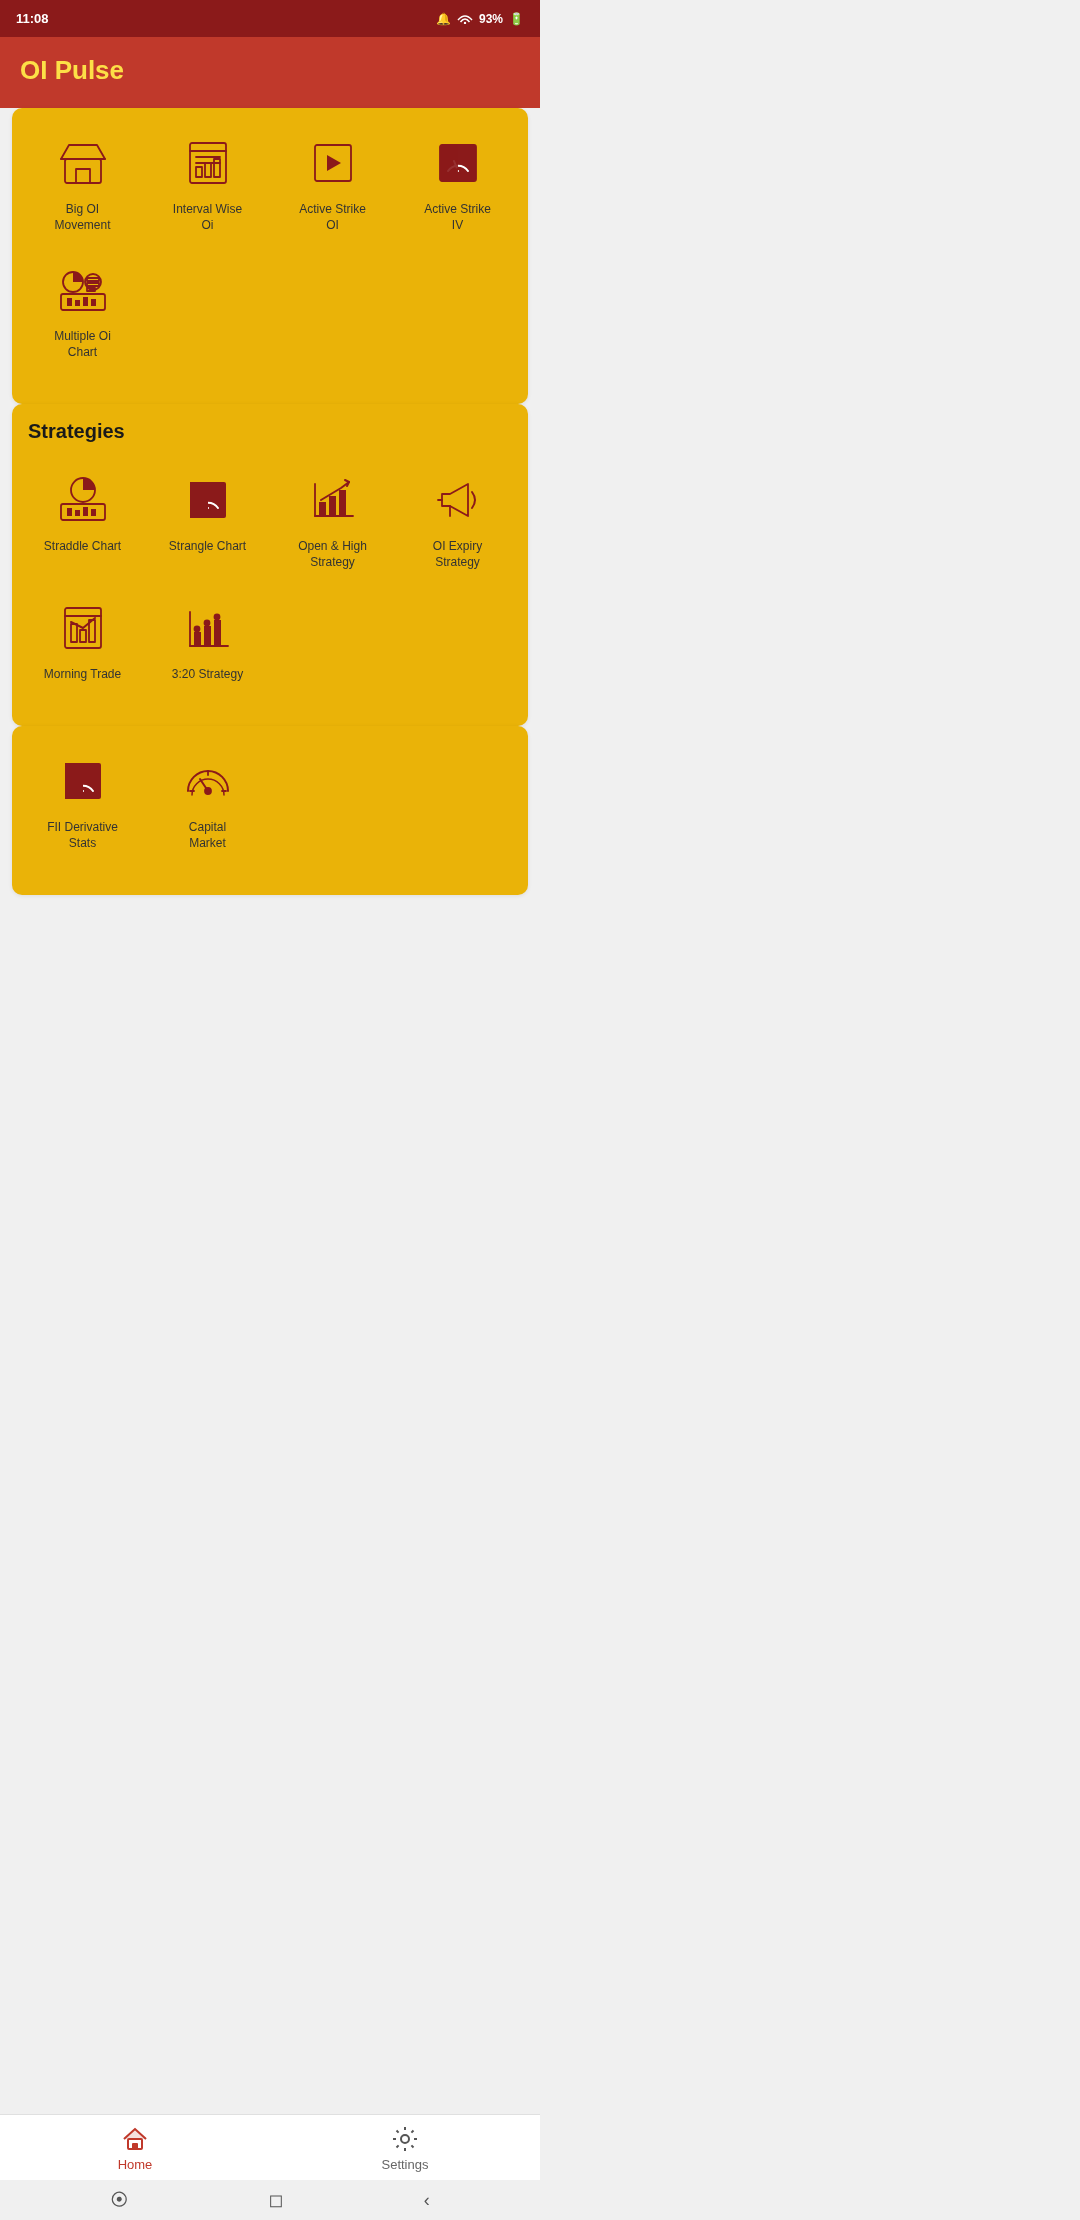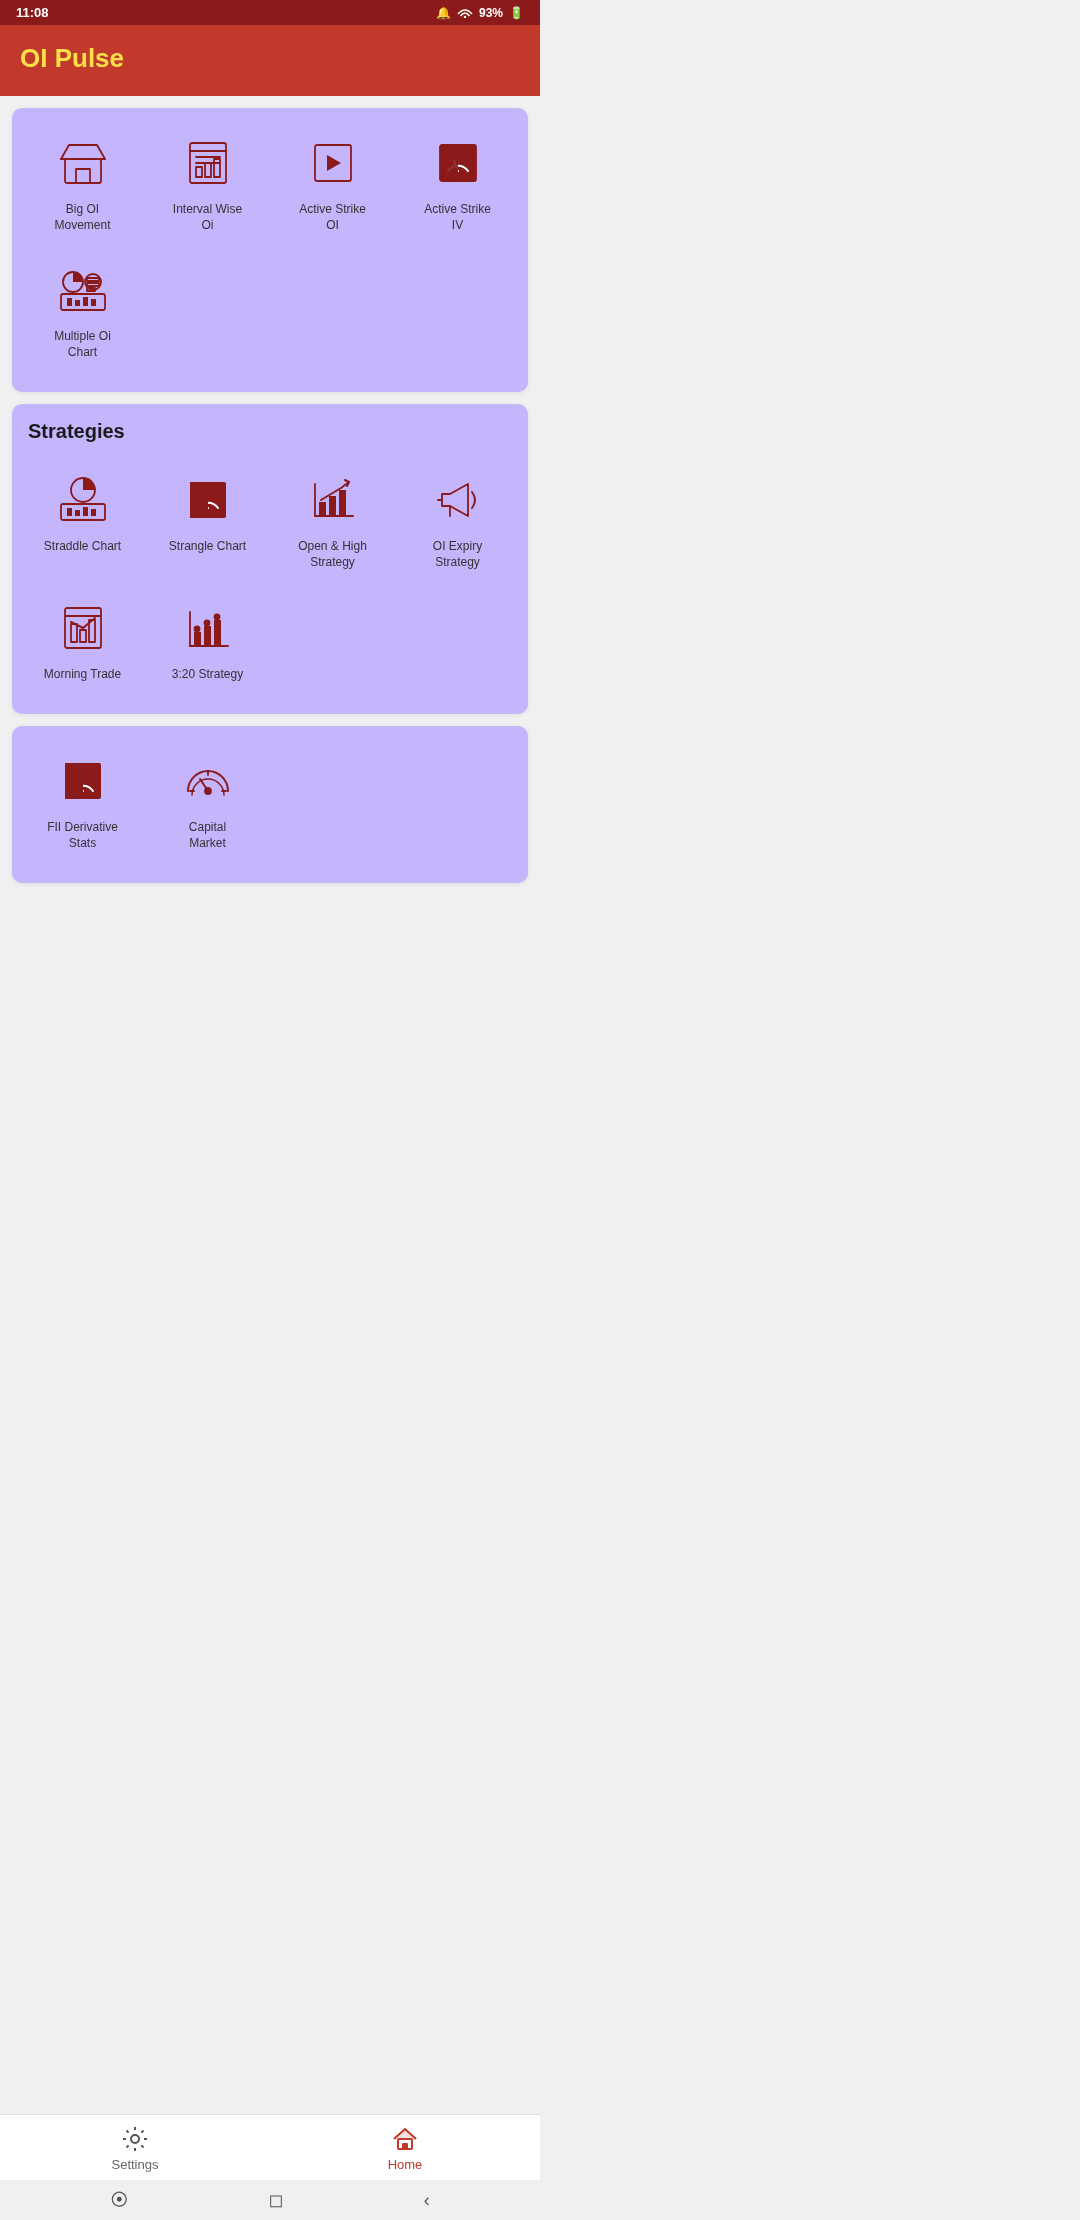--- a/index.html
+++ b/index.html
@@ -13,21 +13,21 @@
       font-size: 14px;
     }
 
     
     .status-bar {
       background: #8b1a1a;
       color: white;
       display: flex;
       justify-content: space-between;
       align-items: center;
-      padding: 4px 16px;
+      padding: 10px 16px;
       font-size: 13px;
       font-weight: 600;
     }
     .status-right {
       display: flex;
       align-items: center;
       gap: 6px;
       font-size: 12px;
     }
 
@@ -37,24 +37,24 @@
       padding: 18px 20px 22px;
     }
     .header-title {
       color: #fde047;
       font-size: 26px;
       font-weight: bold;
     }
 
     
     .section-card {
-      background: #c4b5fd;
-      margin: 12px 12px;
+      background: #eab308;
+      margin: 0 12px;
       border-radius: 10px;
-      padding: 16px 10px 24px;
+      padding: 16px 10px 36px;
       box-shadow: 0 1px 4px rgba(0,0,0,0.08);
     }
 
     .section-title {
       font-size: 20px;
       font-weight: bold;
       color: #1a1a1a;
       margin-bottom: 18px;
       padding-left: 6px;
     }
@@ -382,33 +382,33 @@
 
 
   </div>
 </div>
 
 <div class="spacer"></div>
 
 <div class="bottom-nav">
   <div class="nav-item">
     <svg width="28" height="28" viewBox="0 0 28 28">
-      <circle cx="14" cy="14" r="4" stroke="#555" stroke-width="2" fill="none"></circle>
-      <path d="M14 2 L14 5 M14 23 L14 26 M2 14 L5 14 M23 14 L26 14 M5.5 5.5 L7.6 7.6 M20.4 20.4 L22.5 22.5 M22.5 5.5 L20.4 7.6 M7.6 20.4 L5.5 22.5" stroke="#555" stroke-width="2"></path>
-    </svg>
-    <span class="nav-label inactive">Settings</span>
-  </div>
-  <div class="nav-item">
-    <svg width="28" height="28" viewBox="0 0 28 28">
       <path d="M3 14 L14 4 L25 14" stroke="#c0392b" stroke-width="2" fill="none"></path>
       <rect x="7" y="14" width="14" height="10" rx="1" stroke="#c0392b" stroke-width="2" fill="none"></rect>
       <rect x="11" y="18" width="6" height="6" rx="1" fill="#c0392b"></rect>
       <path d="M3 14 L14 4 L25 14" stroke="#c0392b" stroke-width="2" fill="#c0392b" opacity="0.15"></path>
     </svg>
     <span class="nav-label active">Home</span>
   </div>
+  <div class="nav-item">
+    <svg width="28" height="28" viewBox="0 0 28 28">
+      <circle cx="14" cy="14" r="4" stroke="#555" stroke-width="2" fill="none"></circle>
+      <path d="M14 2 L14 5 M14 23 L14 26 M2 14 L5 14 M23 14 L26 14 M5.5 5.5 L7.6 7.6 M20.4 20.4 L22.5 22.5 M22.5 5.5 L20.4 7.6 M7.6 20.4 L5.5 22.5" stroke="#555" stroke-width="2"></path>
+    </svg>
+    <span class="nav-label inactive">Settings</span>
+  </div>
 </div>
 
 <div class="android-nav">
   <span class="android-btn">⦿</span>
   <span class="android-btn">◻</span>
   <span class="android-btn">‹</span>
 </div>
 
 </body></html>

